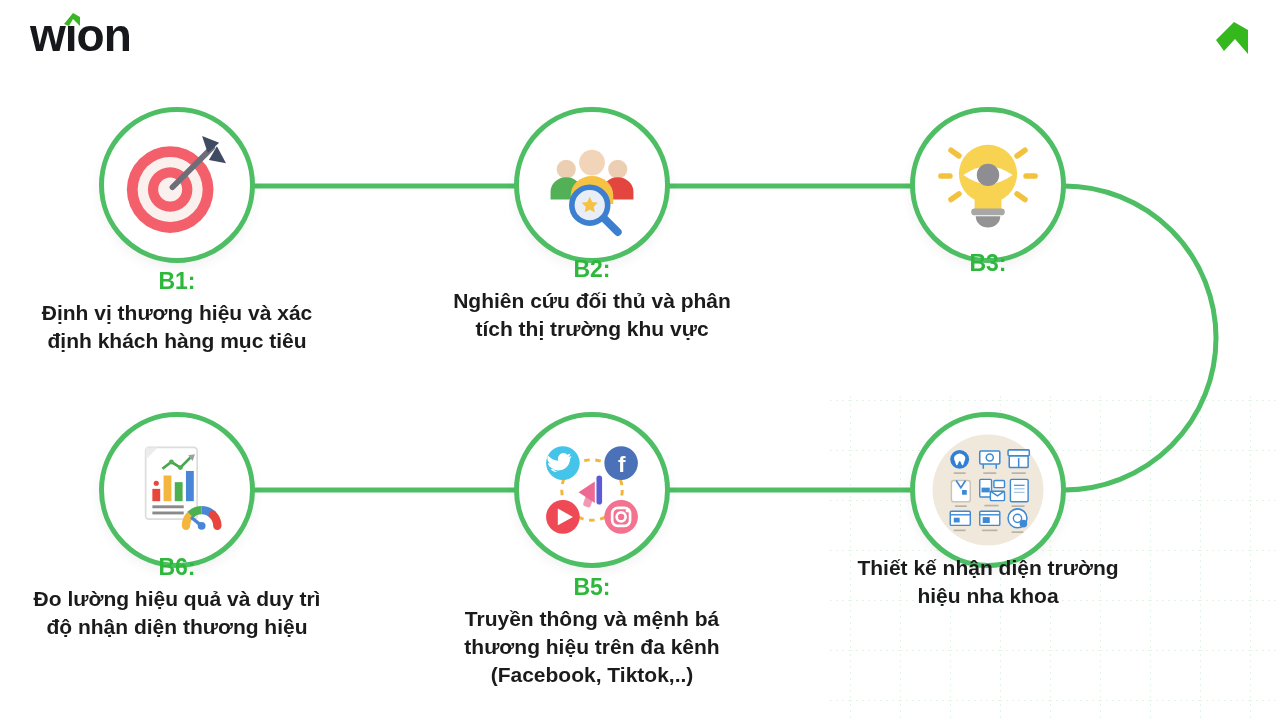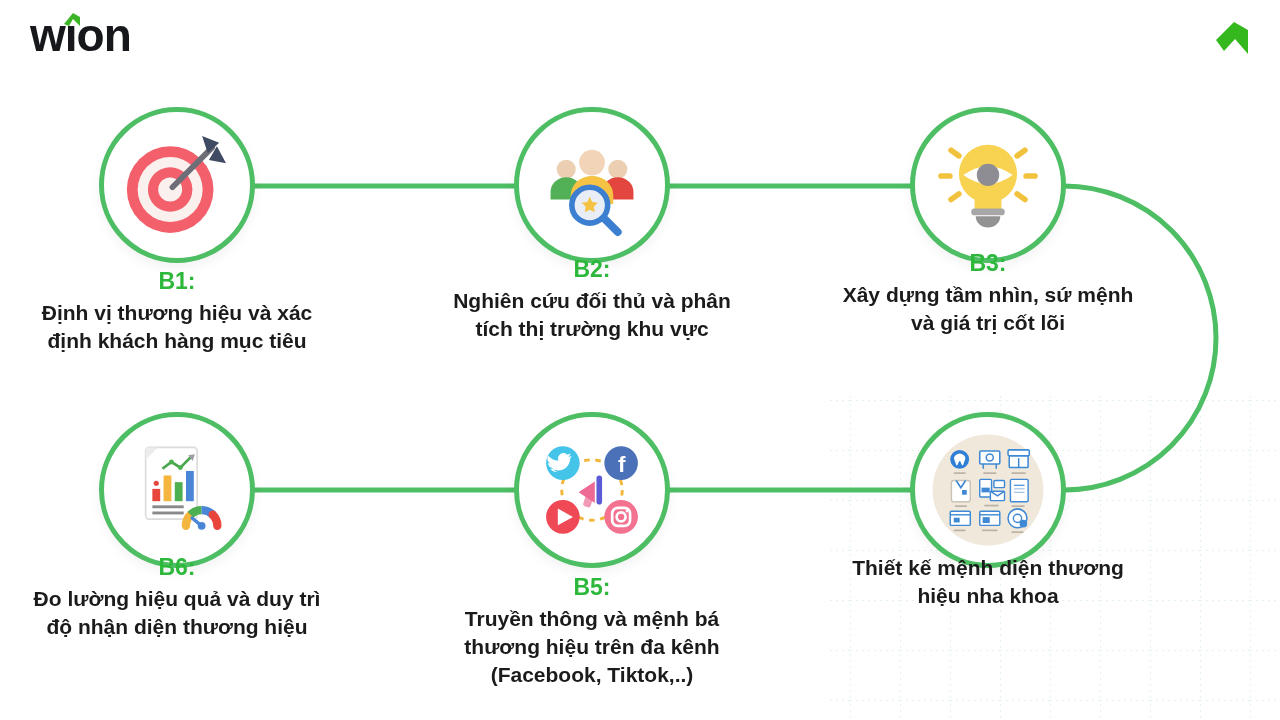--- a/index.html
+++ b/index.html
@@ -246,25 +246,23 @@
     <div class="step-desc">Định vị thương hiệu và xác
 định khách hàng mục tiêu</div>
   </div>
   <div class="step-caption" style="left:402px;top:256px;">
     <div class="step-heading">B2:</div>
     <div class="step-desc">Nghiên cứu đối thủ và phân
 tích thị trường khu vực</div>
   </div>
   <div class="step-caption" style="left:798px;top:250px;">
     <div class="step-heading">B3:</div>
-    <div class="step-desc">Xây dựng tầm nhìn, sứ mệnh
-và giá trị cốt lõi</div>
   </div>
   <div class="step-caption" style="left:798px;top:554px;">
-    <div class="step-desc">Thiết kế mệnh diện thương
+    <div class="step-desc">Thiết kế nhận diện trường
 hiệu nha khoa</div>
   </div>
   <div class="step-caption" style="left:402px;top:554px;margin-top:20px;">
     <div class="step-heading">B5:</div>
     <div class="step-desc">Truyền thông và mệnh bá
 thương hiệu trên đa kênh
 (Facebook, Tiktok,..)</div>
   </div>
   <div class="step-caption" style="left:-13px;top:554px;">
     <div class="step-heading">B6:</div>

